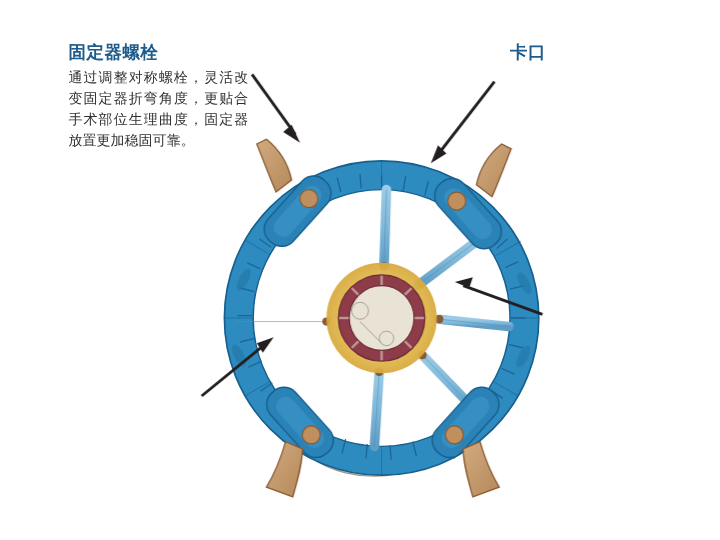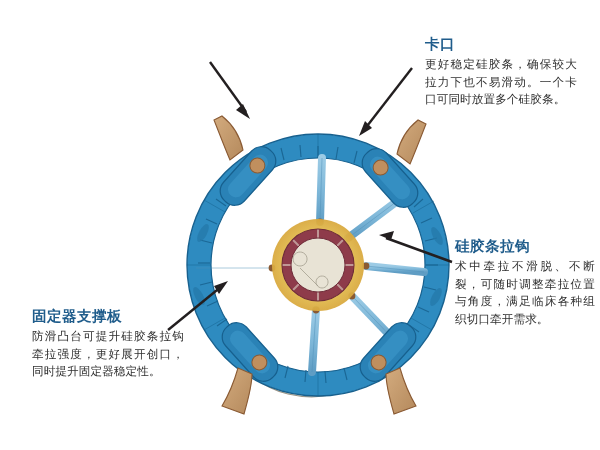--- a/index.html
+++ b/index.html
@@ -262,29 +262,24 @@
         <line x1="452" y1="262" x2="386" y2="238"></line>
         <polygon points="379,235 394,231 391,240" stroke="none"></polygon>
       </g>
       <g>
         <line x1="168" y1="330" x2="222" y2="286"></line>
         <polygon points="228,281 219,294 214,286" stroke="none"></polygon>
       </g>
     </g>
   </svg>
 
+  <div class="callout" id="callout-bolt">
+    <h3>固定器螺栓</h3>
+    <p>通过调整对称螺栓，灵活改变固定器折弯角度，更贴合手术部位生理曲度，固定器放置更加稳固可靠。</p>
+  </div>
 
   <div class="callout" id="callout-bayonet">
     <h3>卡口</h3>
-    <p>更好稳定硅胶条，确保较大拉力下也不易滑动。一个卡口可同时放置多个硅胶条。</p>
   </div>
 
-  <div class="callout" id="callout-hook">
-    <h3>硅胶条拉钩</h3>
-    <p>术中牵拉不滑脱、不断裂，可随时调整牵拉位置与角度，满足临床各种组织切口牵开需求。</p>
-  </div>
-
-  <div class="callout" id="callout-support">
-    <h3>固定器支撑板</h3>
-    <p>防滑凸台可提升硅胶条拉钩牵拉强度，更好展开创口，同时提升固定器稳定性。</p>
-  </div>
+
 
 </div>
 
 </body></html>

